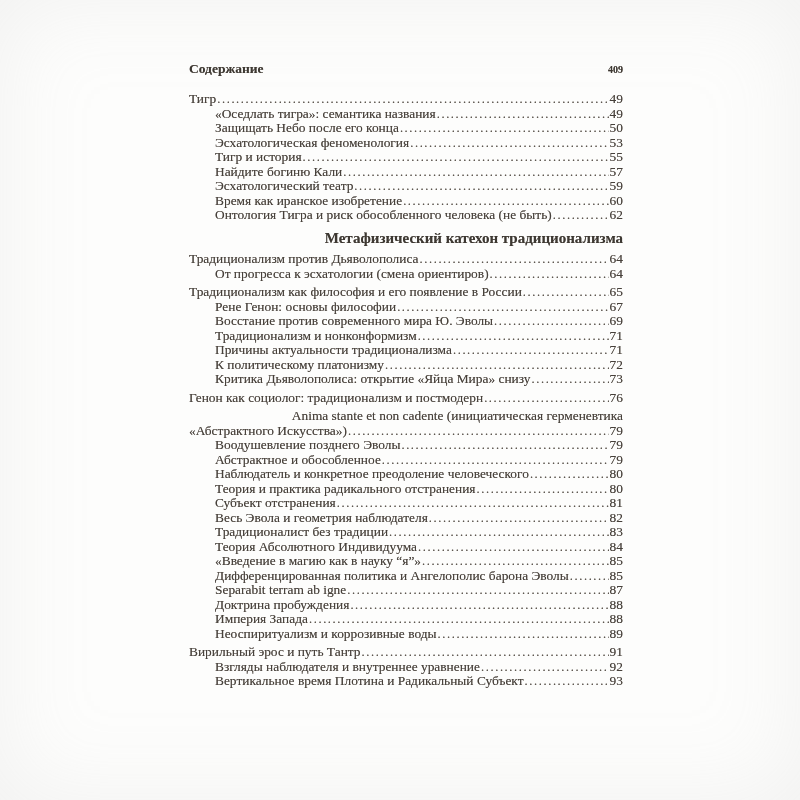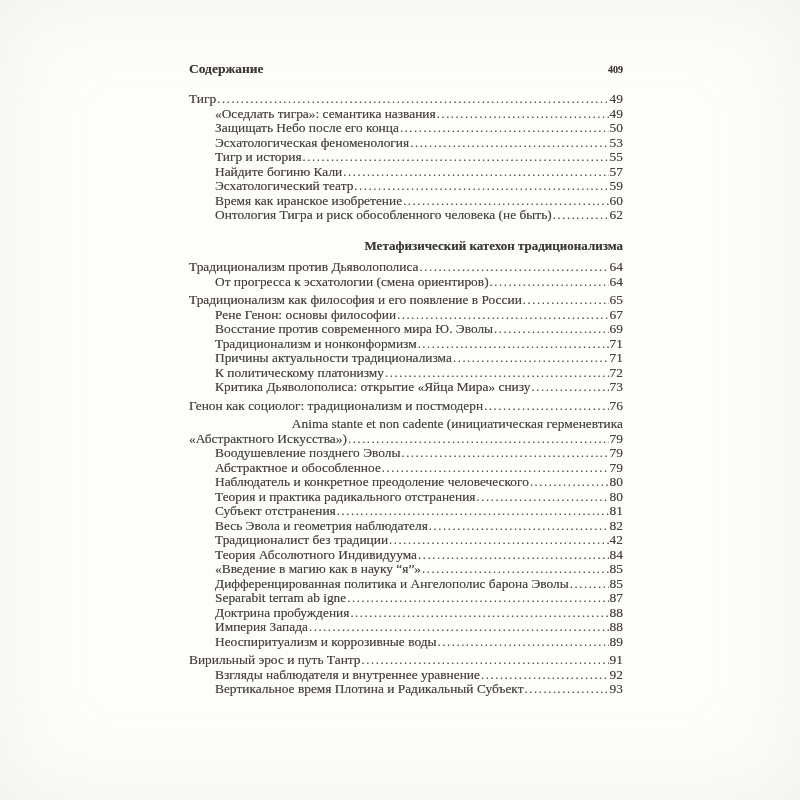--- a/index.html
+++ b/index.html
@@ -23,22 +23,22 @@
     display:flex;justify-content:space-between;align-items:baseline;
     font-weight:bold;color:#3d3832;font-size:13.5px;line-height:16px;
     margin-bottom:14px;
   }
   .hdr .hdr-num{font-size:10px;}
   .toc{font-size:13.4px;line-height:14.5px;}
   .entry{margin:0;}
   .entry.level0{margin-top:4px;}
   .entry.level1{padding-left:26px;}
   .entry.heading{
-    font-weight:bold;font-size:13px;color:#3d3832;
-    margin-top:16px;margin-bottom:7px;
+    font-weight:bold;font-size:15px;color:#3d3832;
+    margin-top:8px;margin-bottom:7px;
   }
   .wrapline{display:block;}
   .lastline{display:flex;align-items:baseline;}
   .title{flex:0 0 auto;white-space:nowrap;}
   .dots{
     flex:1 1 auto;overflow:hidden;white-space:nowrap;
     margin:0 1px;min-width:8px;
     color:#59534c;
   }
   .dots::after{
@@ -238,21 +238,21 @@
           <span class="lastline">
             <span class="title">Весь Эвола и геометрия наблюдателя</span>
             <span class="dots"></span>
             <span class="pagenum">82</span>
           </span>
         </div>
         <div class="entry level1">
           <span class="lastline">
             <span class="title">Традиционалист без традиции</span>
             <span class="dots"></span>
-            <span class="pagenum">42</span>
+            <span class="pagenum">83</span>
           </span>
         </div>
         <div class="entry level1">
           <span class="lastline">
             <span class="title">Теория Абсолютного Индивидуума</span>
             <span class="dots"></span>
             <span class="pagenum">84</span>
           </span>
         </div>
         <div class="entry level1">

